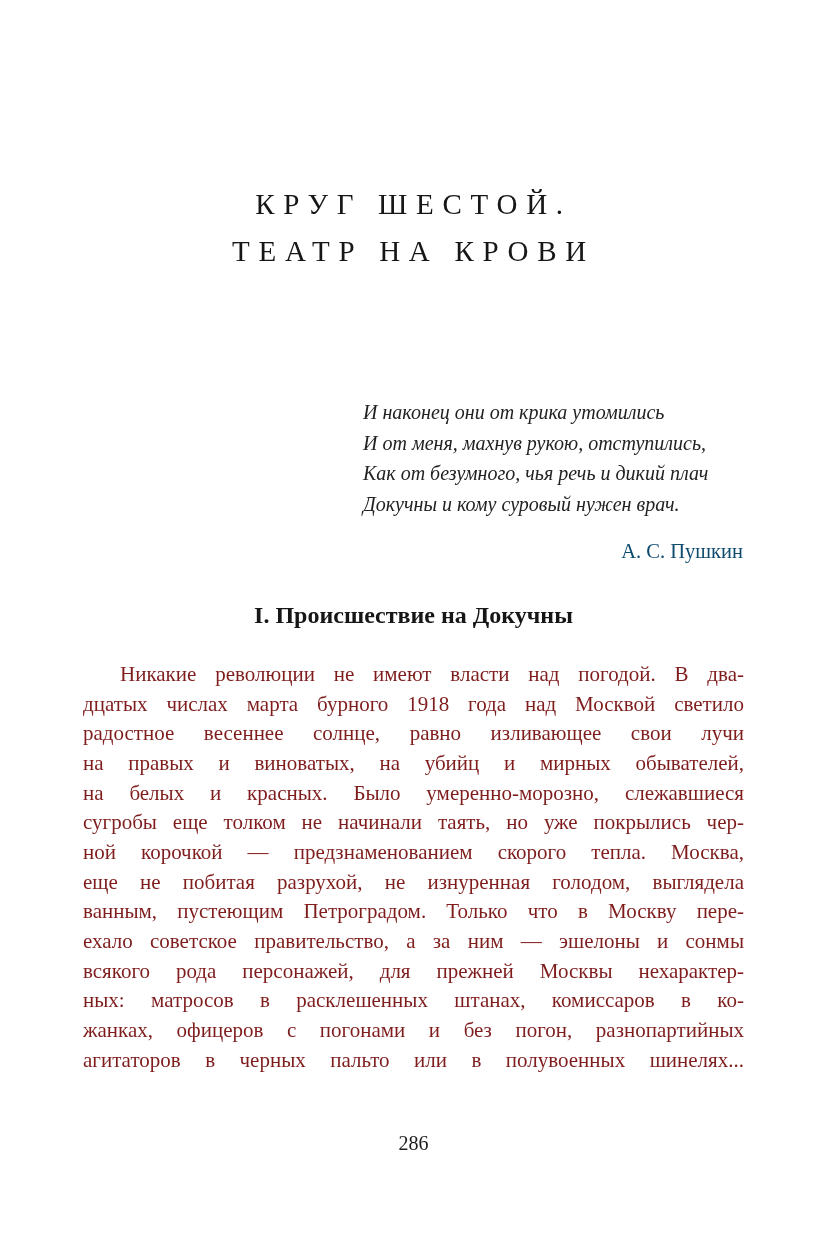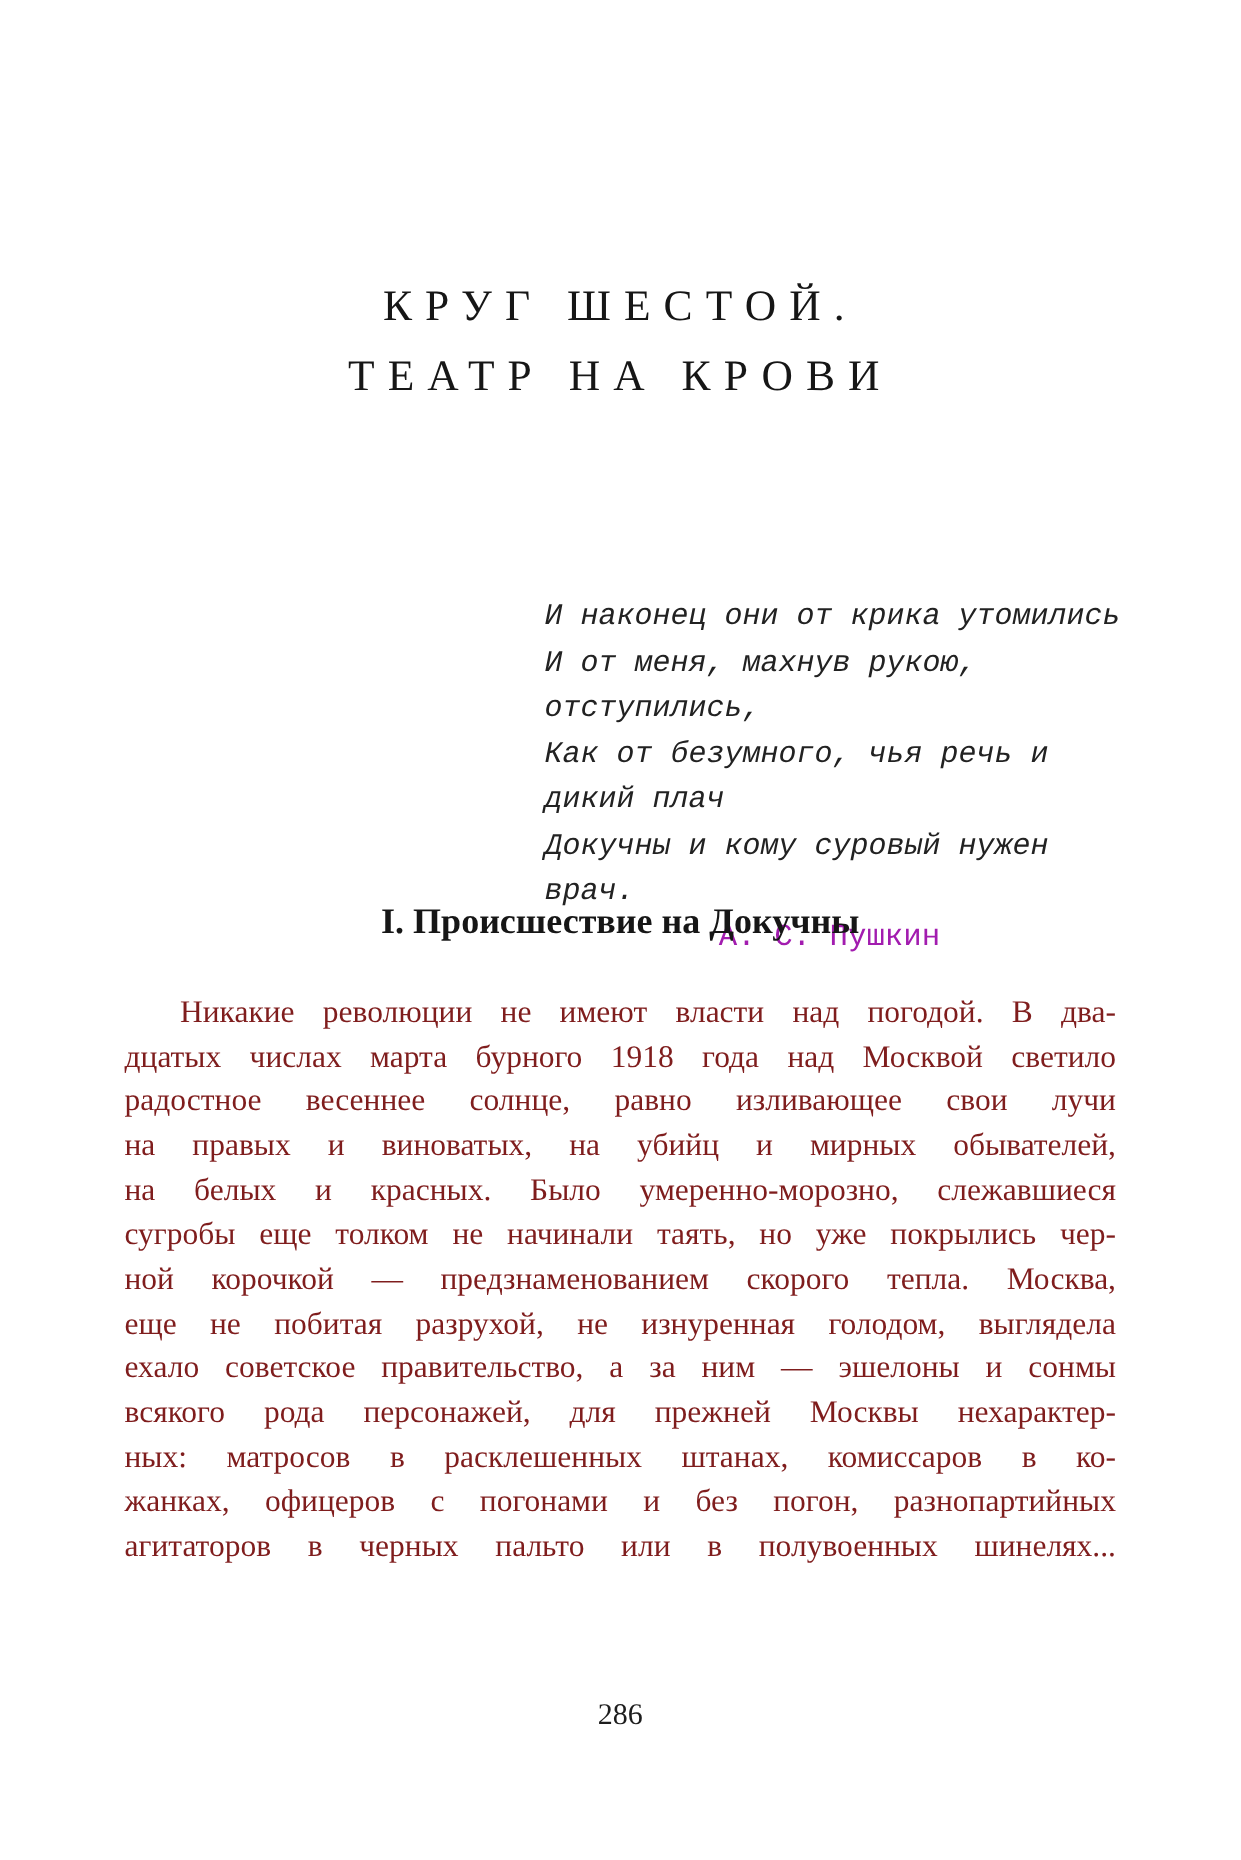--- a/index.html
+++ b/index.html
@@ -33,29 +33,28 @@
   .title-line { display: block; }
   .epigraph {
     position: absolute;
     top: 397px;
     left: 363px;
     width: 392px;
     font-style: italic;
     font-size: 20px;
     line-height: 30.5px;
     color: #222222;
-    font-family: Liberation Mono, monospace;
   }
   .epigraph-attribution {
     font-style: normal;
-    text-align: center;
+    text-align: right;
     font-size: 20.5px;
     padding-right: 12px;
-    margin-top: 0;
-    color: #a21caf;
+    margin-top: 17px;
+    color: #0c4a6e;
   }
   .section-heading {
     position: absolute;
     top: 602px;
     left: 0;
     width: 100%;
     margin: 0;
     text-align: center;
     font-size: 24px;
     font-weight: bold;
@@ -109,20 +108,21 @@
 
   <div class="body-text">
     <div class="body-line indent">Никакие революции не имеют власти над погодой. В два-</div>
     <div class="body-line">дцатых числах марта бурного 1918 года над Москвой светило</div>
     <div class="body-line">радостное весеннее солнце, равно изливающее свои лучи</div>
     <div class="body-line">на правых и виноватых, на убийц и мирных обывателей,</div>
     <div class="body-line">на белых и красных. Было умеренно-морозно, слежавшиеся</div>
     <div class="body-line">сугробы еще толком не начинали таять, но уже покрылись чер-</div>
     <div class="body-line">ной корочкой — предзнаменованием скорого тепла. Москва,</div>
     <div class="body-line">еще не побитая разрухой, не изнуренная голодом, выглядела</div>
+    <div class="body-line">ванным, пустеющим Петроградом. Только что в Москву пере-</div>
     <div class="body-line">ехало советское правительство, а за ним — эшелоны и сонмы</div>
     <div class="body-line">всякого рода персонажей, для прежней Москвы нехарактер-</div>
     <div class="body-line">ных: матросов в расклешенных штанах, комиссаров в ко-</div>
     <div class="body-line">жанках, офицеров с погонами и без погон, разнопартийных</div>
     <div class="body-line">агитаторов в черных пальто или в полувоенных шинелях...</div>
   </div>
 
   <div class="page-number">286</div>
 
 </div>

